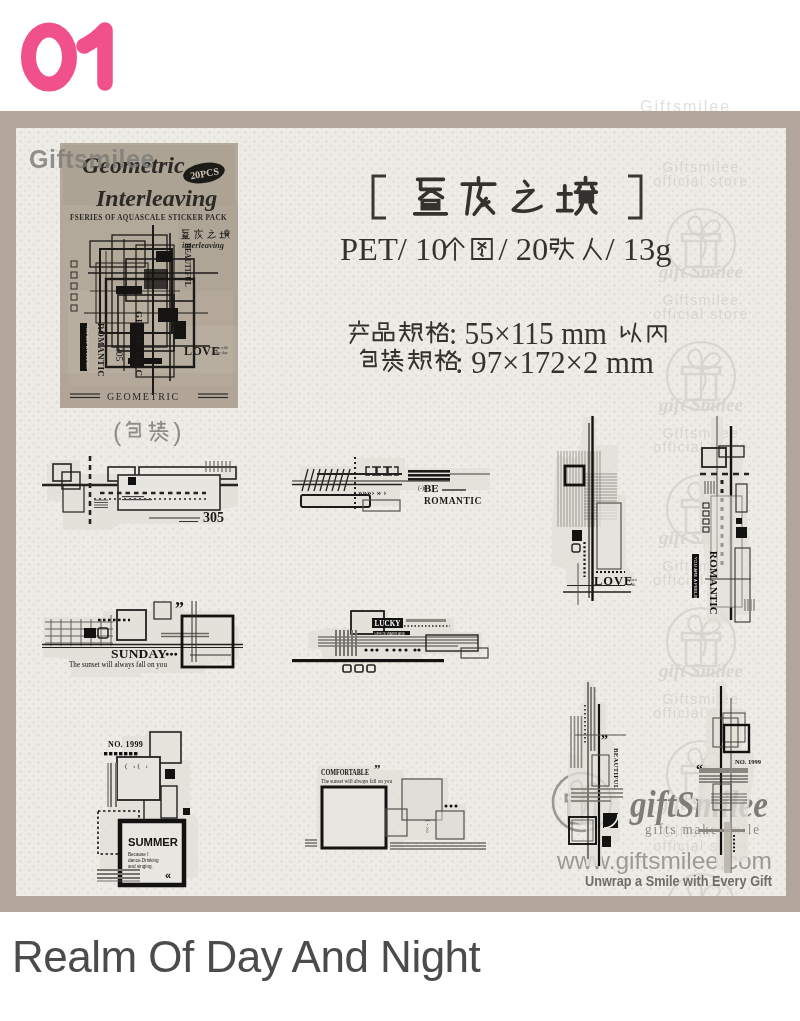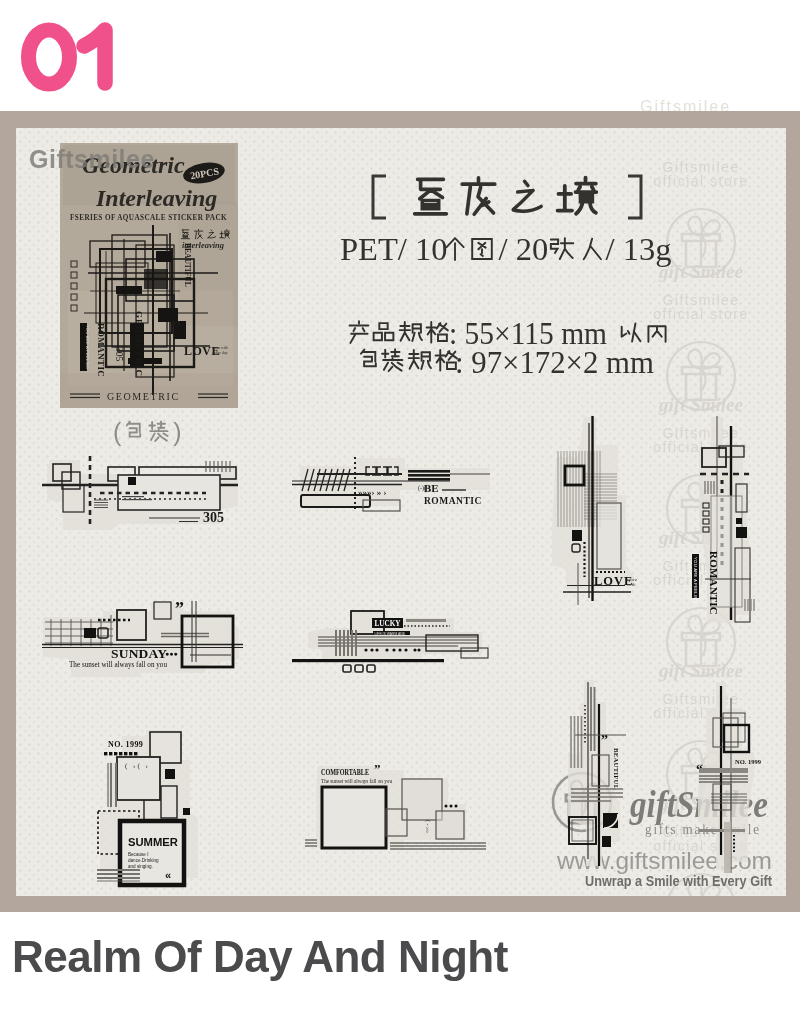--- a/index.html
+++ b/index.html
@@ -583,13 +583,13 @@
     </g>
   <rect x="25" y="106" width="18" height="26" fill="none" stroke="#55524e" stroke-width="1.1"></rect>
   <g stroke="#55524e" stroke-width="0.9">
       <path d="M23,116 h36 M23,119 h36 M23,122 h36 M23,125 h36"></path>
     </g>
   <rect x="11" y="151" width="46" height="3" fill="#8a8781"></rect>
   <line x1="46" y1="157" x2="46" y2="176" stroke="#121210" stroke-width="2" stroke-dasharray="1.8 2"></line>
   <rect x="36" y="144" width="7" height="51" fill="#b4afa6" opacity="0.8"></rect>
 </svg>
 
-<div class="abs" style="left:12px;top:935px;line-height:1;font-family:'Liberation Sans',sans-serif;font-weight:bold;font-size:44px;color:#4b4b4d;letter-spacing:-0.5px;">Realm Of Day And Night</div>
+<div class="abs" style="left:12px;top:935px;line-height:1;font-family:'Liberation Sans',sans-serif;font-weight:normal;font-size:44px;color:#4b4b4d;letter-spacing:-0.5px;">Realm Of Day And Night</div>
 
 </body></html>

